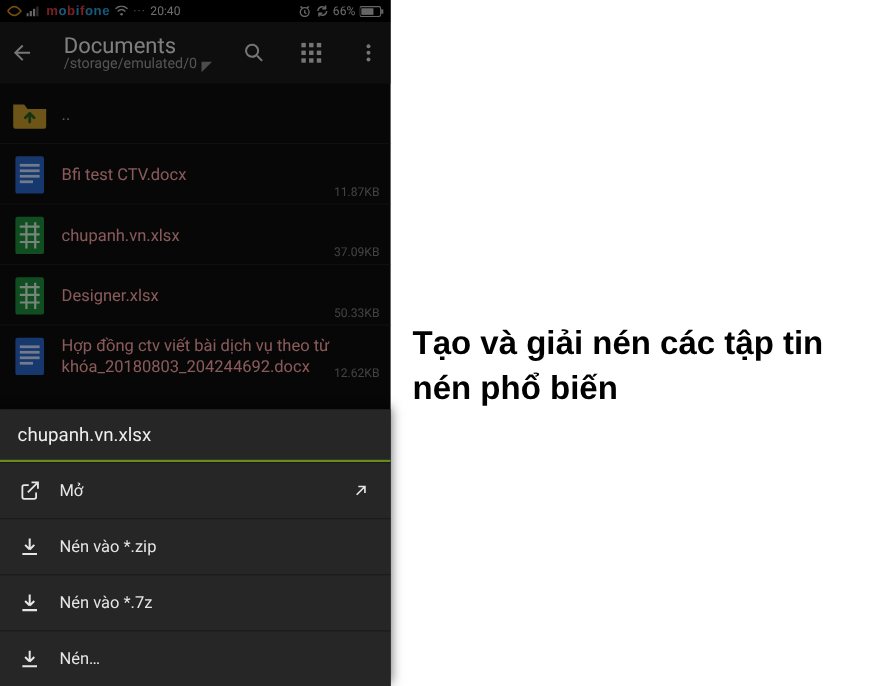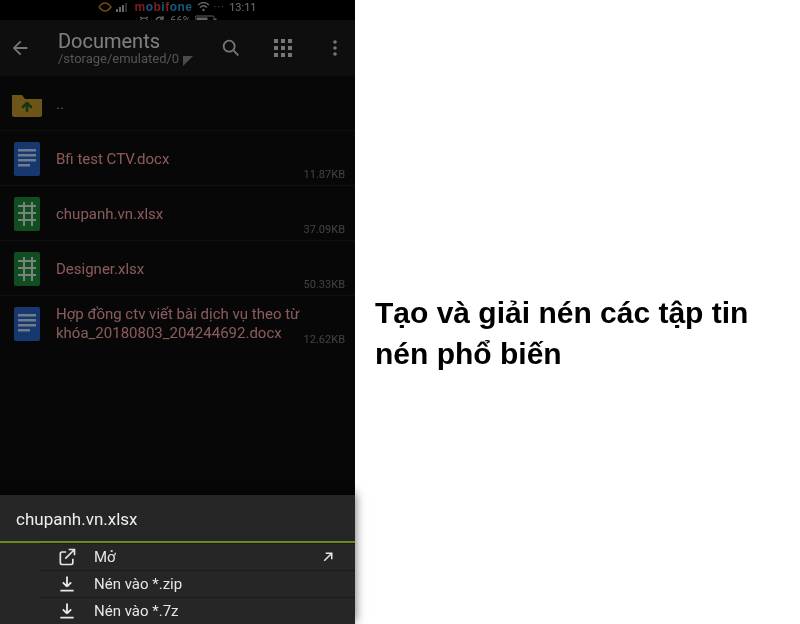--- a/index.html
+++ b/index.html
@@ -15,21 +15,21 @@
     background: #0e0e0e;
     color: #cfcfcf;
     position: relative;
     display: flex; flex-direction: column;
   }
   .dim { position:absolute; inset:0; background:rgba(0,0,0,0.45); z-index:4; pointer-events:none; }
   .statusbar {
     height: 20px; background:#000;
     display:flex; align-items:center; justify-content:space-between;
     padding:0 6px; font-size:11px; color:#c9c9c9;
-    position:relative; z-index:2;flex-direction:column;
+    position:relative; z-index:2;
   }
   .sb-left, .sb-right { display:flex; align-items:center; gap:4px; }
   .mobifone { font-family: Arial, sans-serif; font-weight:bold; font-size:12px; letter-spacing:0.5px; }
   .mf-m { color:#e03a3a; } .mf-o { color:#2aa3e0; } .mf-b { color:#e03a3a; }
   .mf-i { color:#2aa3e0; } .mf-f { color:#e03a3a; } .mf-rest { color:#2aa3e0; }
   .sb-icon { display:inline-flex; }
   .appbar {
     height: 56px; background:#1a1a1a;
     display:flex; align-items:center; padding:0 6px; gap:24px;
     position:relative; z-index:2;
@@ -61,24 +61,23 @@
     box-shadow:0 -2px 10px rgba(0,0,0,0.6);
   }
   .sheet-header {
     padding:14px 16px 12px 16px;
     font-size:17px; color:#efefef;
     border-bottom:2px solid #6a8a1f;
     display:flex; justify-content:space-between;
   }
   .sheet-item {
     display:flex; align-items:center; gap:16px;
-    padding:2px 16px;
+    padding:14px 16px;
     font-size:15px;
     border-top:1px solid #1b1b1b;
-    margin-left:40px;
   }
   .sheet-item:first-of-type { border-top:none; }
   .sheet-item .spacer { flex:1; }
   .sheet-icn { width:22px; height:22px; display:flex; align-items:center; justify-content:center; }
   .right-pane {
     flex:1;
     display:flex; align-items:center; justify-content:flex-start;
     padding:0 20px;
     margin-top:43px;
   }
@@ -115,21 +114,21 @@
       </span>
       <span class="mobifone"><span class="mf-m">m</span><span class="mf-o">o</span><span class="mf-b">b</span><span class="mf-i">i</span><span class="mf-f">f</span><span class="mf-rest">one</span></span>
       <span class="sb-icon">
         <svg width="13" height="10" viewBox="0 0 13 10">
             <path d="M1 3 Q6.5 -2 12 3" stroke="#bbb" stroke-width="1.3" fill="none"></path>
             <path d="M3 5.5 Q6.5 2 10 5.5" stroke="#bbb" stroke-width="1.3" fill="none"></path>
             <circle cx="6.5" cy="8" r="1.2" fill="#bbb"></circle>
           </svg>
       </span>
       <span style="letter-spacing:1px;color:#999">···</span>
-      <span>13:11</span>
+      <span>20:40</span>
     </div>
     <div class="sb-right">
       <span class="sb-icon">
         <svg width="12" height="12" viewBox="0 0 12 12">
             <circle cx="6" cy="7" r="4" fill="none" stroke="#bbb" stroke-width="1.2"></circle>
             <path d="M6 5v2.5l1.5 1" stroke="#bbb" stroke-width="1.2" fill="none"></path>
             <path d="M2 2l2 1M10 2l-2 1" stroke="#bbb" stroke-width="1.2"></path>
           </svg>
       </span>
       <span class="sb-icon">
@@ -292,18 +291,26 @@
       <span>Nén vào *.zip</span>
     </div>
     <div class="sheet-item">
       <span class="sheet-icn">
         <svg width="20" height="20" viewBox="0 0 24 24">
             <path d="M12 3v12m0 0l-5-5m5 5l5-5M4 20h16" fill="none" stroke="#e6e6e6" stroke-width="2.2"></path>
           </svg>
       </span>
       <span>Nén vào *.7z</span>
     </div>
+    <div class="sheet-item">
+      <span class="sheet-icn">
+        <svg width="20" height="20" viewBox="0 0 24 24">
+            <path d="M12 3v12m0 0l-5-5m5 5l5-5M4 20h16" fill="none" stroke="#e6e6e6" stroke-width="2.2"></path>
+          </svg>
+      </span>
+      <span>Nén…</span>
+    </div>
   </div>
 </div>
 
 <div class="right-pane">
   <div class="right-text">Tạo và giải nén các tập tin nén phổ biến</div>
 </div>
 
 </body></html>

